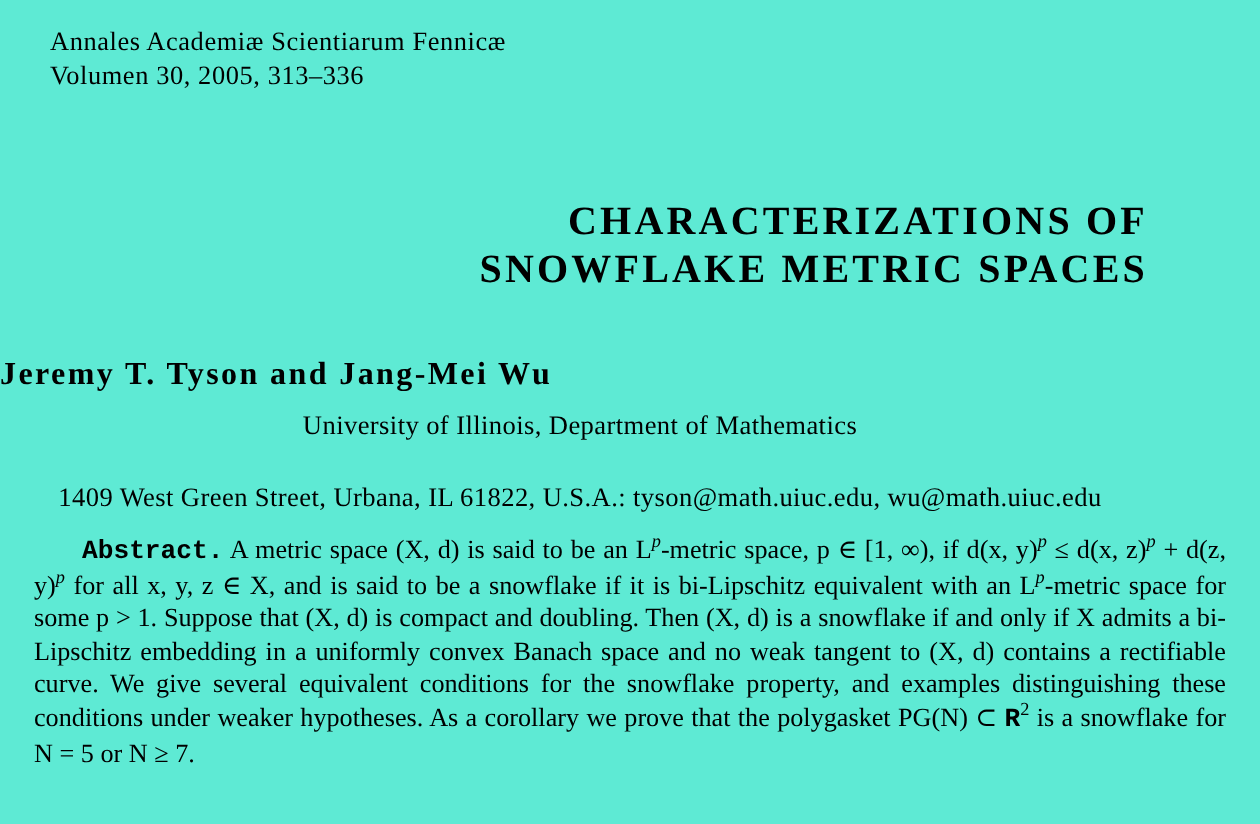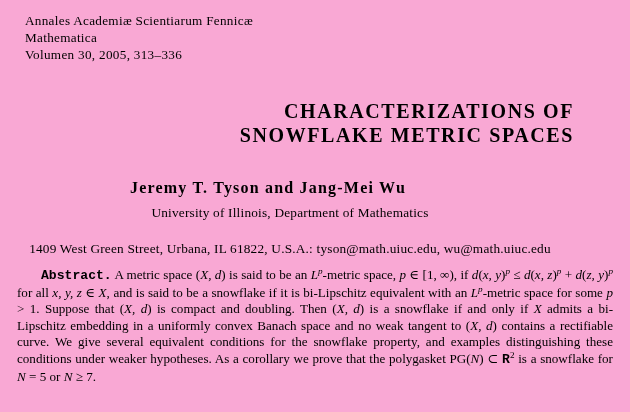--- a/index.html
+++ b/index.html
@@ -5,21 +5,21 @@
   html, body { margin: 0; padding: 0; }
   body {
     width: 630px; height: 412px;
     background: #ffffff;
     color: #000000;
     font-family: "Liberation Serif", "DejaVu Serif", serif;
   }
   .page {
     position: relative;
     width: 630px; height: 412px;
-    background: #f9a8d4;
+    background: #5eead4;
     overflow: hidden;
   }
   .journal {
     position: absolute;
     left: 25px; top: 12px;
     font-size: 13.2px;
     line-height: 17.2px;
     letter-spacing: 0.3px;
   }
   .title {
@@ -27,21 +27,20 @@
     left: 0; top: 100px; width: 574px;
     text-align: right;
     font-weight: bold;
     font-size: 20px;
     line-height: 23.5px;
     letter-spacing: 1.6px;
   }
   .authors {
     position: absolute;
     left: 0; top: 179px; width: 536px;
-    text-align: center;
     font-weight: bold;
     font-size: 16px;
     letter-spacing: 1.2px;
   }
   .affil {
     position: absolute;
     left: 0; width: 580px;
     text-align: center;
     font-size: 13.3px;
     letter-spacing: 0.2px;
@@ -51,32 +50,31 @@
   .abstract {
     position: absolute;
     left: 17px; top: 267px; width: 596px;
     margin: 0;
     font-size: 13.1px;
     line-height: 16.6px;
     text-align: justify;
     text-indent: 24px;
   }
   .abstract .b { font-weight: bold; font-family: Liberation Mono, monospace; }
-  .abstract .i { font-style: italic; }
+  .abstract .i { }
   .abstract sup { font-size: 70%; line-height: 0; }
   .abstract sup.i { font-style: italic; }
 </style>
 </head>
 <body>
 
 <div class="page">
 
   <div class="journal">
     <div>Annales Academiæ Scientiarum Fennicæ</div>
-    <div>Mathematica</div>
     <div>Volumen 30, 2005, 313–336</div>
   </div>
 
   <div class="title">
     <div>CHARACTERIZATIONS OF</div>
     <div>SNOWFLAKE METRIC SPACES</div>
   </div>
 
   <div class="authors">Jeremy T. Tyson and Jang-Mei Wu</div>
 

